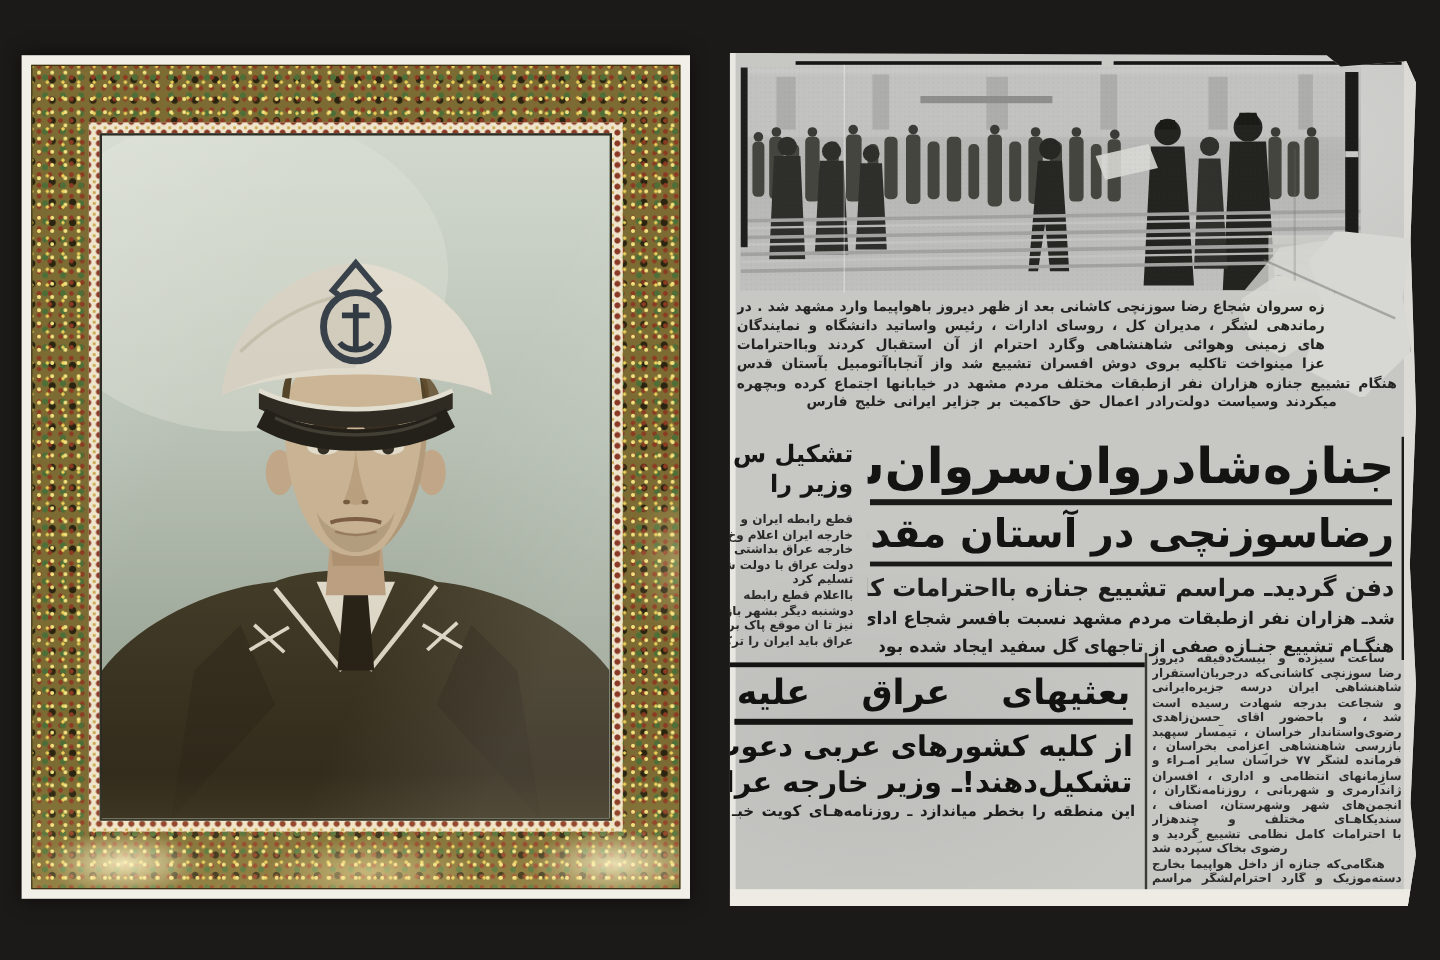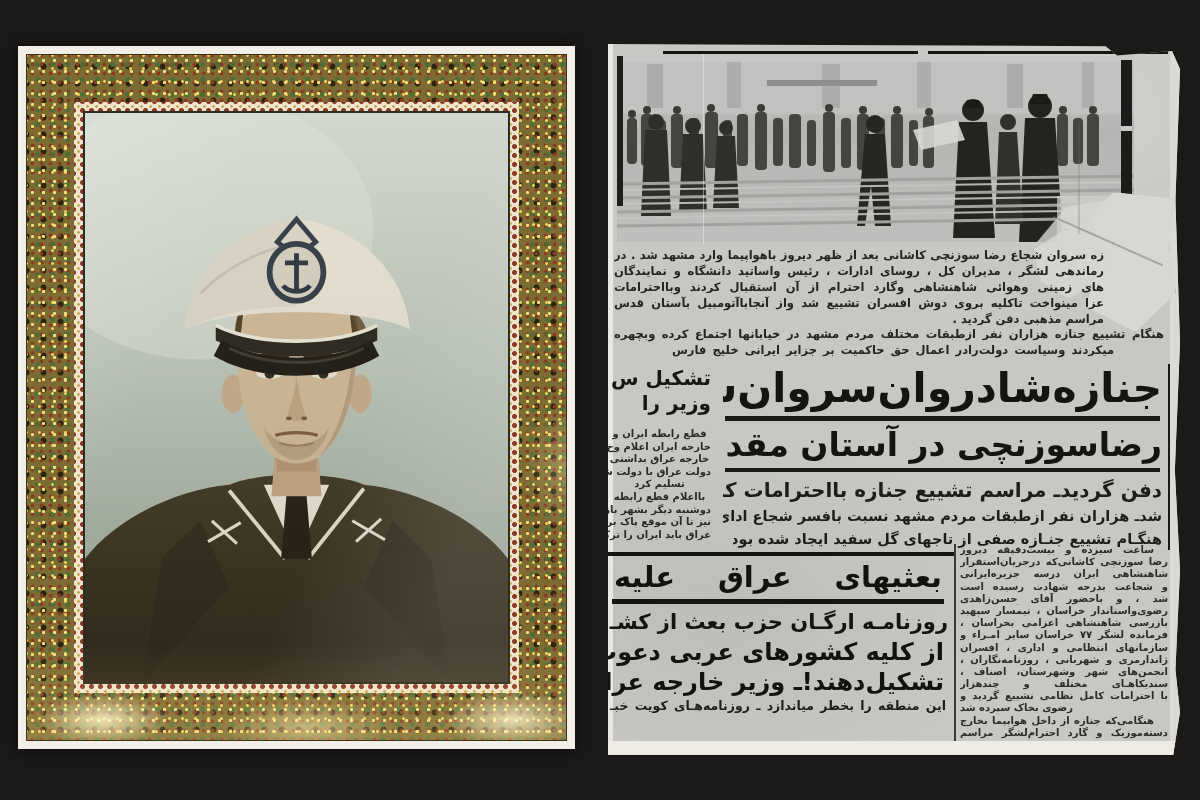--- a/index.html
+++ b/index.html
@@ -71,21 +71,21 @@
   .il15{text-align:right;}
   .pr62{padding-right:62px;}
   .il6{padding-right:2px;}
   .il7{padding-right:52px;padding-left:58px;}
 
   .kardar{position:absolute;left:0;top:322px;width:106px;padding-right:3px;box-sizing:border-box;
     overflow:hidden;}
   .kardar-head{font-size:20px;font-weight:bold;line-height:25px;text-align:right;white-space:nowrap;
     overflow:hidden;color:#161614;}
   .kardar-lines{margin-top:12px;font-size:10px;line-height:12.6px;font-weight:bold;color:#2a2a28;}
-  .kardar-lines div{white-space:nowrap;overflow:hidden;text-align:center;}
+  .kardar-lines div{white-space:nowrap;overflow:hidden;text-align:right;}
 
   .headline-box{position:absolute;left:107px;top:320px;width:455px;box-sizing:border-box;
     border-right:2px solid #1a1a18;padding:0 6px 0 8px;}
   .h1{font-size:41px;font-weight:bold;line-height:49px;text-align:center;white-space:nowrap;
     overflow:hidden;color:#141412;letter-spacing:-1px;}
   .hrule{height:5px;background:#1a1a18;margin:3px 2px;}
   .hrule2{height:4px;background:#1a1a18;margin:2px 2px 4px;}
   .h2{font-size:33px;font-weight:bold;line-height:42px;text-align:center;white-space:nowrap;
     overflow:hidden;color:#141412;}
   .s1{font-size:20px;font-weight:bold;line-height:29px;text-align:center;white-space:nowrap;overflow:hidden;}
@@ -345,21 +345,20 @@
     <div class="torn-light torn-b"></div>
     <div class="crease" style="left:440px;top:196px;width:120px;height:1.5px;transform:rotate(24deg);"></div>
     <div class="crease" style="left:470px;top:80px;width:1.5px;height:110px;opacity:.5;"></div>
     <div class="crease" style="left:95px;top:10px;width:1px;height:190px;background:rgba(255,255,255,.4);"></div>
 
     <div class="intro">
       <div class="jline pr62">زه سروان شجاع رضا سوزنچی کاشانی بعد از ظهر دیروز باهواپیما وارد مشهد شد . در فرودگاه استاندار خراسان</div>
       <div class="jline pr62">رماندهی لشگر ، مدیران کل ، روسای ادارات ، رئیس واساتید دانشگاه و نمایندگان طبقات مختلف وهمچنین افسران</div>
       <div class="jline pr62">های زمینی وهوائی شاهنشاهی وگارد احترام از آن استقبال کردند وبااحترامات وتشریفات نظامی در حالیکه موزیک</div>
       <div class="jline pr62">عزا مینواخت تاکلیه بروی دوش افسران تشییع شد واز آنجاباآتومبیل بآستان قدس رضوی مشایعت شد و پس از انجام</div>
-      <div class="il15 pr62">مراسم مذهبی دفن گردید .</div>
       <div class="jline il6">هنگام تشییع جنازه هزاران نفر ازطبقات مختلف مردم مشهد در خیابانها اجتماع کرده وبچهره نوکـران استعمار نفرین</div>
       <div class="jline il7">میکردند وسیاست دولت‌رادر اعمال حق حاکمیت بر جزایر ایرانی خلیج فارس باردیگر تائید کردند</div>
     </div>
 
     <div class="kardar">
       <div class="kardar-head">تشکیل س</div>
       <div class="kardar-head">وزیر را</div>
       <div class="kardar-lines">
         <div>قطع رابطه ایران و</div>
         <div>خارجه ایران اعلام وخ</div>
@@ -382,21 +381,20 @@
       <div class="s2">شدـ هزاران نفر ازطبقات مردم مشهد نسبت بافسر شجاع ادای احتـرام کردند</div>
       <div class="s3">هنگـام تشییع جنـازه صفی از تاجهای گل سفید ایجاد شده بود</div>
     </div>
 
     <div class="main-rule"></div>
     <div class="col-divider"></div>
 
     <div class="baath">
       <div class="b-head">بعثیهای عراق علیه ایران</div>
       <div class="b-rule"></div>
-      <div class="b-sub1">روزنامـه ارگـان حزب بعث از کشـ</div>
       <div class="b-big">از کلیه کشورهای عربی دعوت شده</div>
       <div class="b-big b-big2">تشکیل‌دهند!ـ وزیر خارجه عراق گفـ</div>
       <div class="b-small">این منطقه را بخطر میاندازد ـ روزنامه‌هـای کویت خبـ</div>
     </div>
 
     <div class="rcol">
       <div class="jline rl-ind">ساعت سیزده و بیست‌دقیقه دیروز جنازه‌شادروان‌سروان</div>
       <div class="jline">رضا سوزنچی کاشانی‌که درجریان‌استقرار نیروهای ارتش دلیر</div>
       <div class="jline">شاهنشاهی ایران درسه جزیره‌ایرانی دهانه‌خلیج‌فارس باافتخار</div>
       <div class="jline">و شجاعت بدرجه شهادت رسیده است باهواپیما بمشهد حمـل</div>

